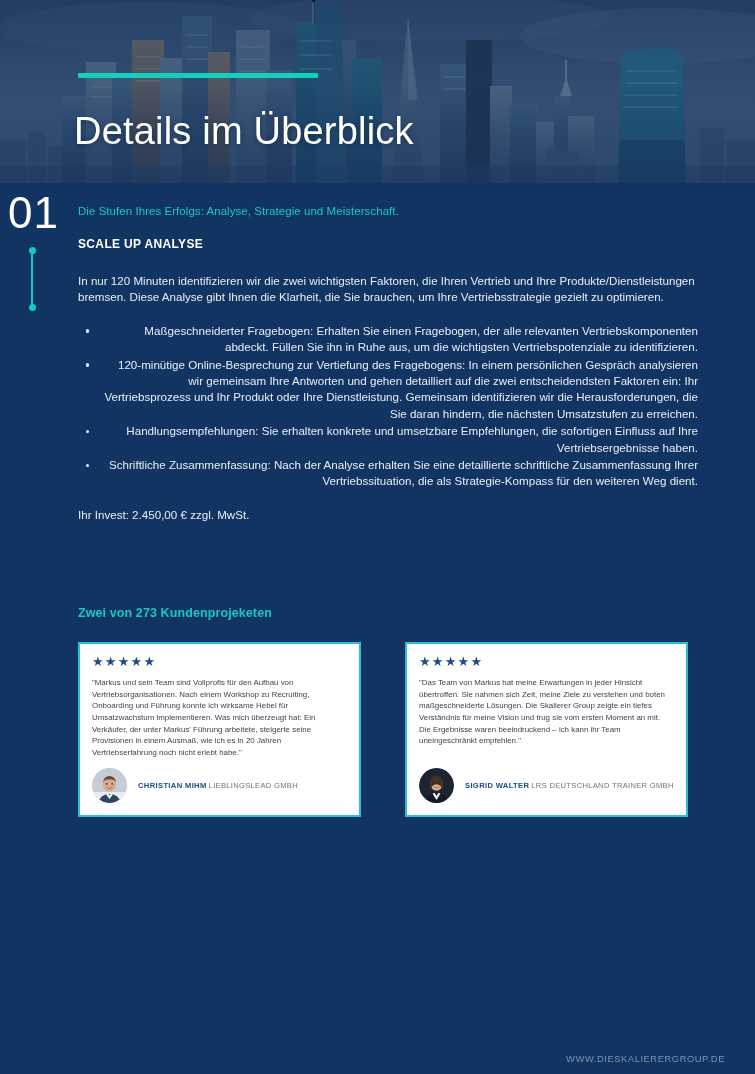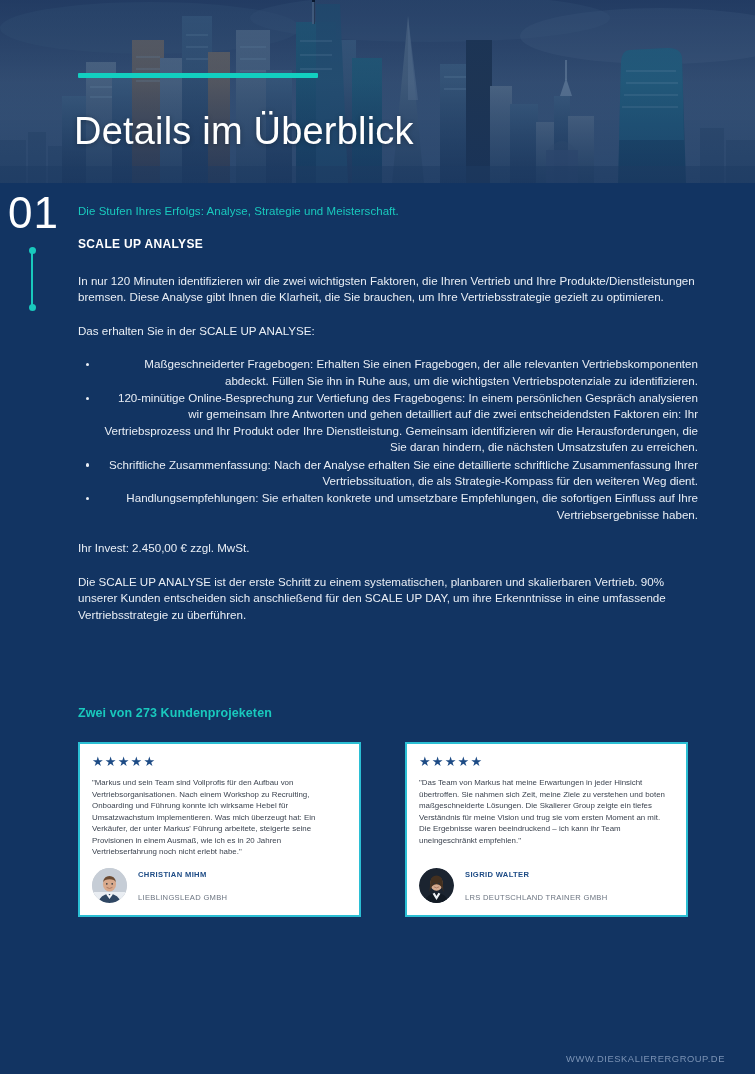--- a/index.html
+++ b/index.html
@@ -221,21 +221,21 @@
   .avatar {
     width: 35px;
     height: 35px;
     border-radius: 50%;
     overflow: hidden;
     flex-shrink: 0;
     background: #c9ced6;
   }
   .avatar svg { display: block; width: 35px; height: 35px; }
 
-  .attrib-text { display: flex; flex-direction: column; gap: 14px; }
+  .attrib-text { display: flex; flex-direction: row; gap: 2px; }
 
   .attrib-name {
     color: #1d4b85;
     font-size: 7.6px;
     font-weight: 700;
     letter-spacing: 0.35px;
   }
 
   .attrib-company {
     color: #6b7480;
@@ -400,32 +400,30 @@
   </div>
 
   <div class="body-col">
 
     <h2 class="section-heading">Die Stufen Ihres Erfolgs: Analyse, Strategie und Meisterschaft.</h2>
 
     <h3 class="section-subheading">SCALE UP ANALYSE</h3>
 
     <p class="body-text">In nur 120 Minuten identifizieren wir die zwei wichtigsten Faktoren, die Ihren Vertrieb und Ihre Produkte/Dienstleistungen bremsen. Diese Analyse gibt Ihnen die Klarheit, die Sie brauchen, um Ihre Vertriebsstrategie gezielt zu optimieren.</p>
 
-    <p class="body-text">Das erhalten Sie in der SCALE UP ANALYSE:</p>
 
     <ul class="bullet-list">
       <li>Maßgeschneiderter Fragebogen: Erhalten Sie einen Fragebogen, der alle relevanten Vertriebskomponenten abdeckt. Füllen Sie ihn in Ruhe aus, um die wichtigsten Vertriebspotenziale zu identifizieren.</li>
       <li>120-minütige Online-Besprechung zur Vertiefung des Fragebogens: In einem persönlichen Gespräch analysieren wir gemeinsam Ihre Antworten und gehen detailliert auf die zwei entscheidendsten Faktoren ein: Ihr Vertriebsprozess und Ihr Produkt oder Ihre Dienstleistung. Gemeinsam identifizieren wir die Herausforderungen, die Sie daran hindern, die nächsten Umsatzstufen zu erreichen.</li>
+      <li>Handlungsempfehlungen: Sie erhalten konkrete und umsetzbare Empfehlungen, die sofortigen Einfluss auf Ihre Vertriebsergebnisse haben.</li>
       <li>Schriftliche Zusammenfassung: Nach der Analyse erhalten Sie eine detaillierte schriftliche Zusammenfassung Ihrer Vertriebssituation, die als Strategie-Kompass für den weiteren Weg dient.</li>
-      <li>Handlungsempfehlungen: Sie erhalten konkrete und umsetzbare Empfehlungen, die sofortigen Einfluss auf Ihre Vertriebsergebnisse haben.</li>
     </ul>
 
     <p class="body-text">Ihr Invest: 2.450,00 € zzgl. MwSt.</p>
 
-    <p class="body-text">Die SCALE UP ANALYSE ist der erste Schritt zu einem systematischen, planbaren und skalierbaren Vertrieb. 90% unserer Kunden entscheiden sich anschließend für den SCALE UP DAY, um ihre Erkenntnisse in eine umfassende Vertriebsstrategie zu überführen.</p>
 
     <h3 class="testimonials-heading">Zwei von 273 Kundenprojeketen</h3>
 
     <div class="cards-row">
 
       <article class="card">
         <div class="stars">★★★★★</div>
         <p class="quote">"Markus und sein Team sind Vollprofis für den Aufbau von Vertriebsorganisationen. Nach einem Workshop zu Recruiting, Onboarding und Führung konnte ich wirksame Hebel für Umsatzwachstum implementieren. Was mich überzeugt hat: Ein Verkäufer, der unter Markus' Führung arbeitete, steigerte seine Provisionen in einem Ausmaß, wie ich es in 20 Jahren Vertriebserfahrung noch nicht erlebt habe."</p>
         <div class="attribution">
           <div class="avatar">

